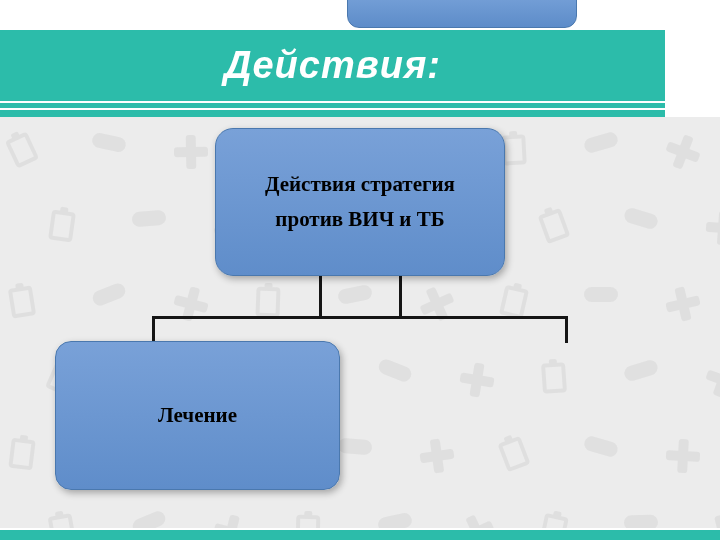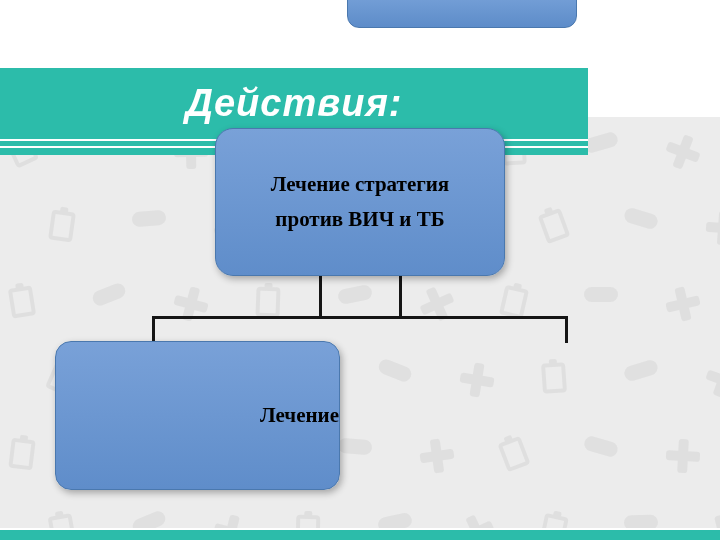--- a/index.html
+++ b/index.html
@@ -24,25 +24,24 @@
     background: linear-gradient(#7fa8dd, #5d8cc9);
     border: 1px solid #4a78ae;
     border-radius: 12px;
     z-index: 3;
   }
 
   .title-band {
     position: absolute;
     left: 0;
     top: 30px;
-    width: 588px;
+    width: 665px;
     height: 87px;
     background: #2cbcaa;
     z-index: 2;
-    margin-top: 38px;
   }
   .slide-title {
     position: absolute;
     left: 0;
     top: 14px;
     width: 100%;
     text-align: center;
     font-family: "Liberation Sans", sans-serif;
     font-size: 38px;
     font-weight: bold;
@@ -97,21 +96,20 @@
     height: 148px;
     font-size: 21px;
     line-height: 1.65;
   }
   .box-root .label { width: 220px; }
   .box-child {
     top: 224px;     
     height: 149px;
     font-size: 21px;
     border-radius: 16px;
-    justify-content: flex-end;
   }
   .box-child.left  { left: 55px;  width: 285px; }
   .box-child.right { left: 384px; width: 282px; }
 
   
   .conn { position: absolute; background: #151515; z-index: 1; }
   .tick-left   { left: 319px; top: 159px; width: 3px;  height: 42px; }
   .tick-right  { left: 399px; top: 159px; width: 3px;  height: 42px; }
   .hline       { left: 152px; top: 199px; width: 416px; height: 3px; }
   .drop-left   { left: 152px; top: 199px; width: 3px;  height: 27px; }
@@ -194,21 +192,21 @@
         <div class="pat pat-plus" style="left: 214px; top: 398px; transform: rotate(14deg);"></div>
         <div class="pat pat-clip" style="left: 296px; top: 398px; transform: rotate(1deg);"></div>
         <div class="pat pat-pill" style="left: 378px; top: 398px; transform: rotate(-12deg);"></div>
         <div class="pat pat-plus" style="left: 460px; top: 398px; transform: rotate(-25deg);"></div>
         <div class="pat pat-clip" style="left: 542px; top: 398px; transform: rotate(12deg);"></div>
         <div class="pat pat-pill" style="left: 624px; top: 398px; transform: rotate(-1deg);"></div>
         <div class="pat pat-plus" style="left: 706px; top: 398px; transform: rotate(-14deg);"></div>
       </div>
 
     <div class="box box-root">
-      <span class="label">Лечение стратегия против ВИЧ и ТБ</span>
+      <span class="label">Действия стратегия против ВИЧ и ТБ</span>
     </div>
 
     <div class="conn tick-left"></div>
     <div class="conn tick-right"></div>
     <div class="conn hline"></div>
     <div class="conn drop-left"></div>
     <div class="conn drop-right"></div>
 
     <div class="box box-child left">
       <span class="label">Лечение</span>

